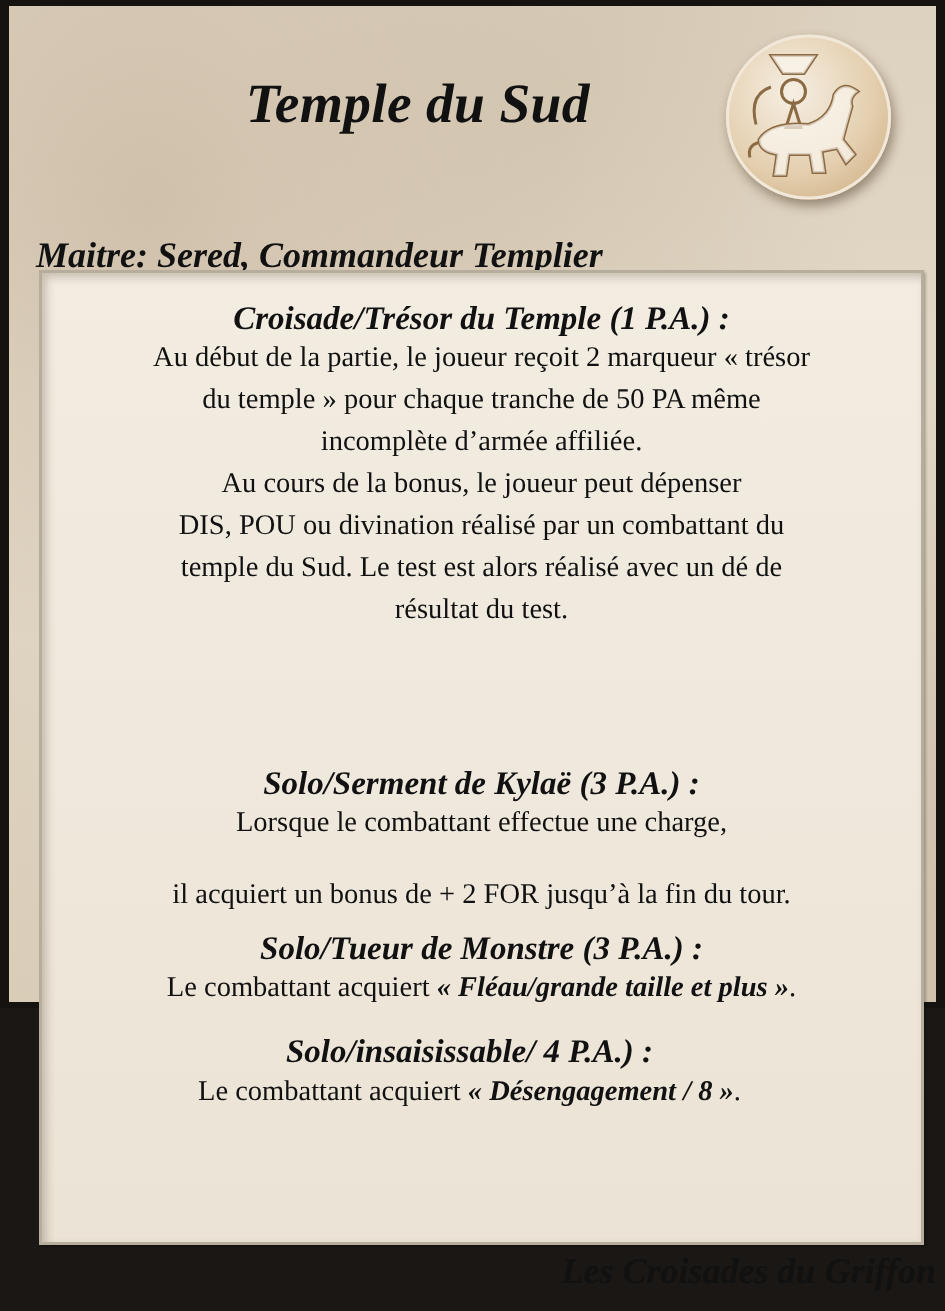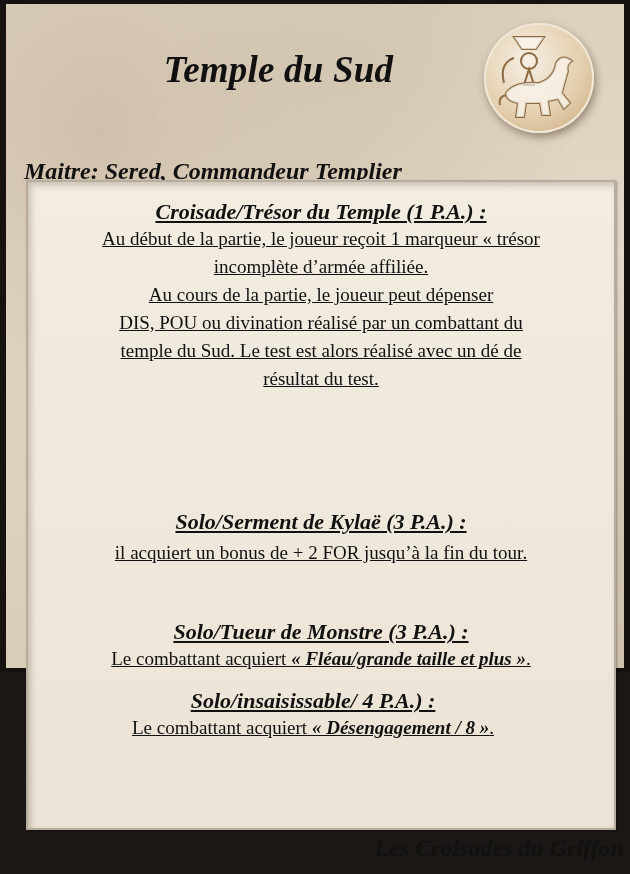--- a/index.html
+++ b/index.html
@@ -32,21 +32,21 @@
     position:absolute; left:18px; top:138px;
     font-size:24px; font-weight:bold; font-style:italic;margin-top:16px;
   }
   .panel {
     position:absolute; left:20px; top:176px; width:590px; height:650px;
     box-sizing:border-box;
     background: linear-gradient(180deg, #f2ece1 0%, #efe8dc 50%, #ebe3d5 100%);
     border:2px solid #b7ad9d;
     box-shadow: inset 3px 3px 6px rgba(120,105,85,0.35), 1px 1px 2px rgba(0,0,0,0.3);
   }
-  .section { text-align:center;text-decoration:underline; }
+  .section { text-align:center; }
   .sec-title { font-size:22px; font-weight:bold; font-style:italic; line-height:27px; }
   .sec-body { font-size:19px; line-height:28px; }
   .sec-body em { font-weight:bold; font-style:italic; }
   .s1 { position:absolute; left:0; right:0; top:16px; }
   .s2 { position:absolute; left:0; right:0; top:326px; }
   .s3 { position:absolute; left:0; right:0; top:436px; }
   .s4 { position:absolute; left:0; right:16px; top:505px; }
   .footer {
     position:absolute; left:0; right:0; top:831px; text-align:right;
     font-size:24px; font-weight:bold; font-style:italic;
@@ -76,33 +76,35 @@
     </svg>
   </div>
 
   <div class="master">Maitre: Sered, Commandeur Templier</div>
 
   <div class="panel">
 
     <div class="section s1">
       <div class="sec-title">Croisade/Trésor du Temple (1 P.A.) :</div>
       <div class="sec-body">
-        <div>Au début de la partie, le joueur reçoit 1 marqueur « trésor</div>
+        <div>Au début de la partie, le joueur reçoit 2 marqueur « trésor</div>
+        <div>du temple » pour chaque tranche de 50 PA même</div>
         <div>incomplète d’armée affiliée.</div>
-        <div>Au cours de la partie, le joueur peut dépenser</div>
+        <div>Au cours de la bonus, le joueur peut dépenser</div>
         <div>DIS, POU ou divination réalisé par un combattant du</div>
         <div>temple du Sud. Le test est alors réalisé avec un dé de</div>
         <div>résultat du test.</div>
       </div>
     </div>
 
     <div class="section s2">
       <div class="sec-title">Solo/Serment de Kylaë (3 P.A.) :</div>
       <div class="sec-body">
-        <div style="margin-top:4px;text-align:center;">il acquiert un bonus de + 2 FOR jusqu’à la fin du tour.</div>
+        <div>Lorsque le combattant effectue une charge,</div>
+        <div style="margin-top:20px;text-align:center;">il acquiert un bonus de + 2 FOR jusqu’à la fin du tour.</div>
       </div>
     </div>
 
     <div class="section s3">
       <div class="sec-title">Solo/Tueur de Monstre (3 P.A.) :</div>
       <div class="sec-body">
         <span>Le combattant acquiert </span><em>« Fléau/grande taille et plus »</em><span>.</span>
       </div>
     </div>
 

